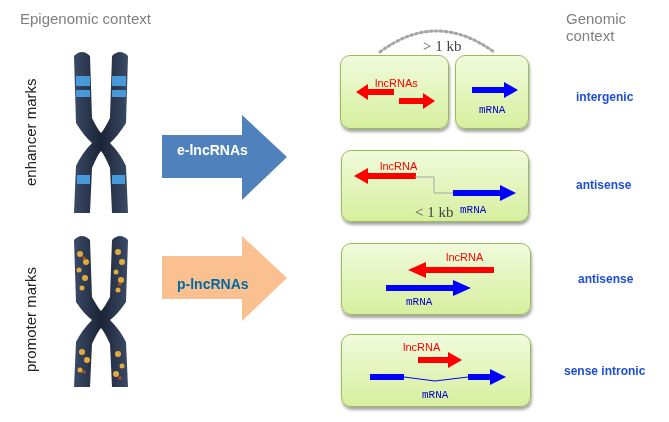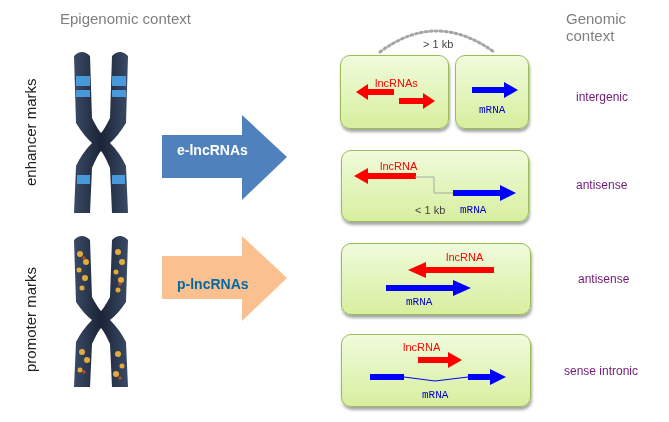--- a/index.html
+++ b/index.html
@@ -3,29 +3,29 @@
 <meta charset="utf-8">
 <style>
   html,body{margin:0;padding:0;background:#ffffff;}
   body{width:669px;height:422px;position:relative;overflow:hidden;font-family:"DejaVu Sans",sans-serif;}
   .abs{position:absolute;}
   .hdr{color:#7f7f7f;font-size:15px;font-family:"Liberation Sans",sans-serif;}
   .vlabel{color:#222;font-size:15px;font-family:"Liberation Sans",sans-serif;transform:rotate(-90deg);transform-origin:left top;white-space:nowrap;}
   .box{position:absolute;border:1px solid #9bbb59;border-radius:10px;background:linear-gradient(#f0fbdc,#d7ef9e);box-shadow:1px 3px 3px rgba(0,0,0,0.35);}
   .lbl-red{color:#ff0000;font-size:11px;font-family:"Liberation Sans",sans-serif;}
   .lbl-blue{color:#0000cc;font-size:11px;font-family:Liberation Mono, monospace;}
-  .lbl-gray{color:#444;font-size:11px;font-family:Liberation Sans, sans-serif;}
-  .ctx{color:#701a75;font-size:12px;font-weight:normal;font-family:"Liberation Sans",sans-serif;}
+  .lbl-gray{color:#444;font-size:15px;font-family:Liberation Serif, serif;}
+  .ctx{color:#1d4ed8;font-size:12px;font-weight:bold;font-family:"Liberation Sans",sans-serif;}
   .big-arrow-text{font-size:14px;font-weight:bold;font-family:"Liberation Sans",sans-serif;}
   svg{position:absolute;overflow:visible;}
 </style>
 </head>
 <body>
 
-<div class="abs hdr" style="left:20px;top:10px;margin-left:40px;">Epigenomic context</div>
+<div class="abs hdr" style="left:20px;top:10px;">Epigenomic context</div>
 <div class="abs hdr" style="left:530px;top:10px;margin-left:36px;">Genomic context</div>
 
 <div class="abs vlabel" style="left:22px;top:186px;">enhancer marks</div>
 <div class="abs vlabel" style="left:22px;top:372px;">promoter marks</div>
 
 <svg style="left:68px;top:48px;" width="70" height="170" viewBox="0 0 70 170">
   <defs>
     <linearGradient id="chr" x1="0" x2="1">
       <stop offset="0" stop-color="#3a4a66"></stop>
         <stop offset="0.5" stop-color="#1b2436"></stop>

